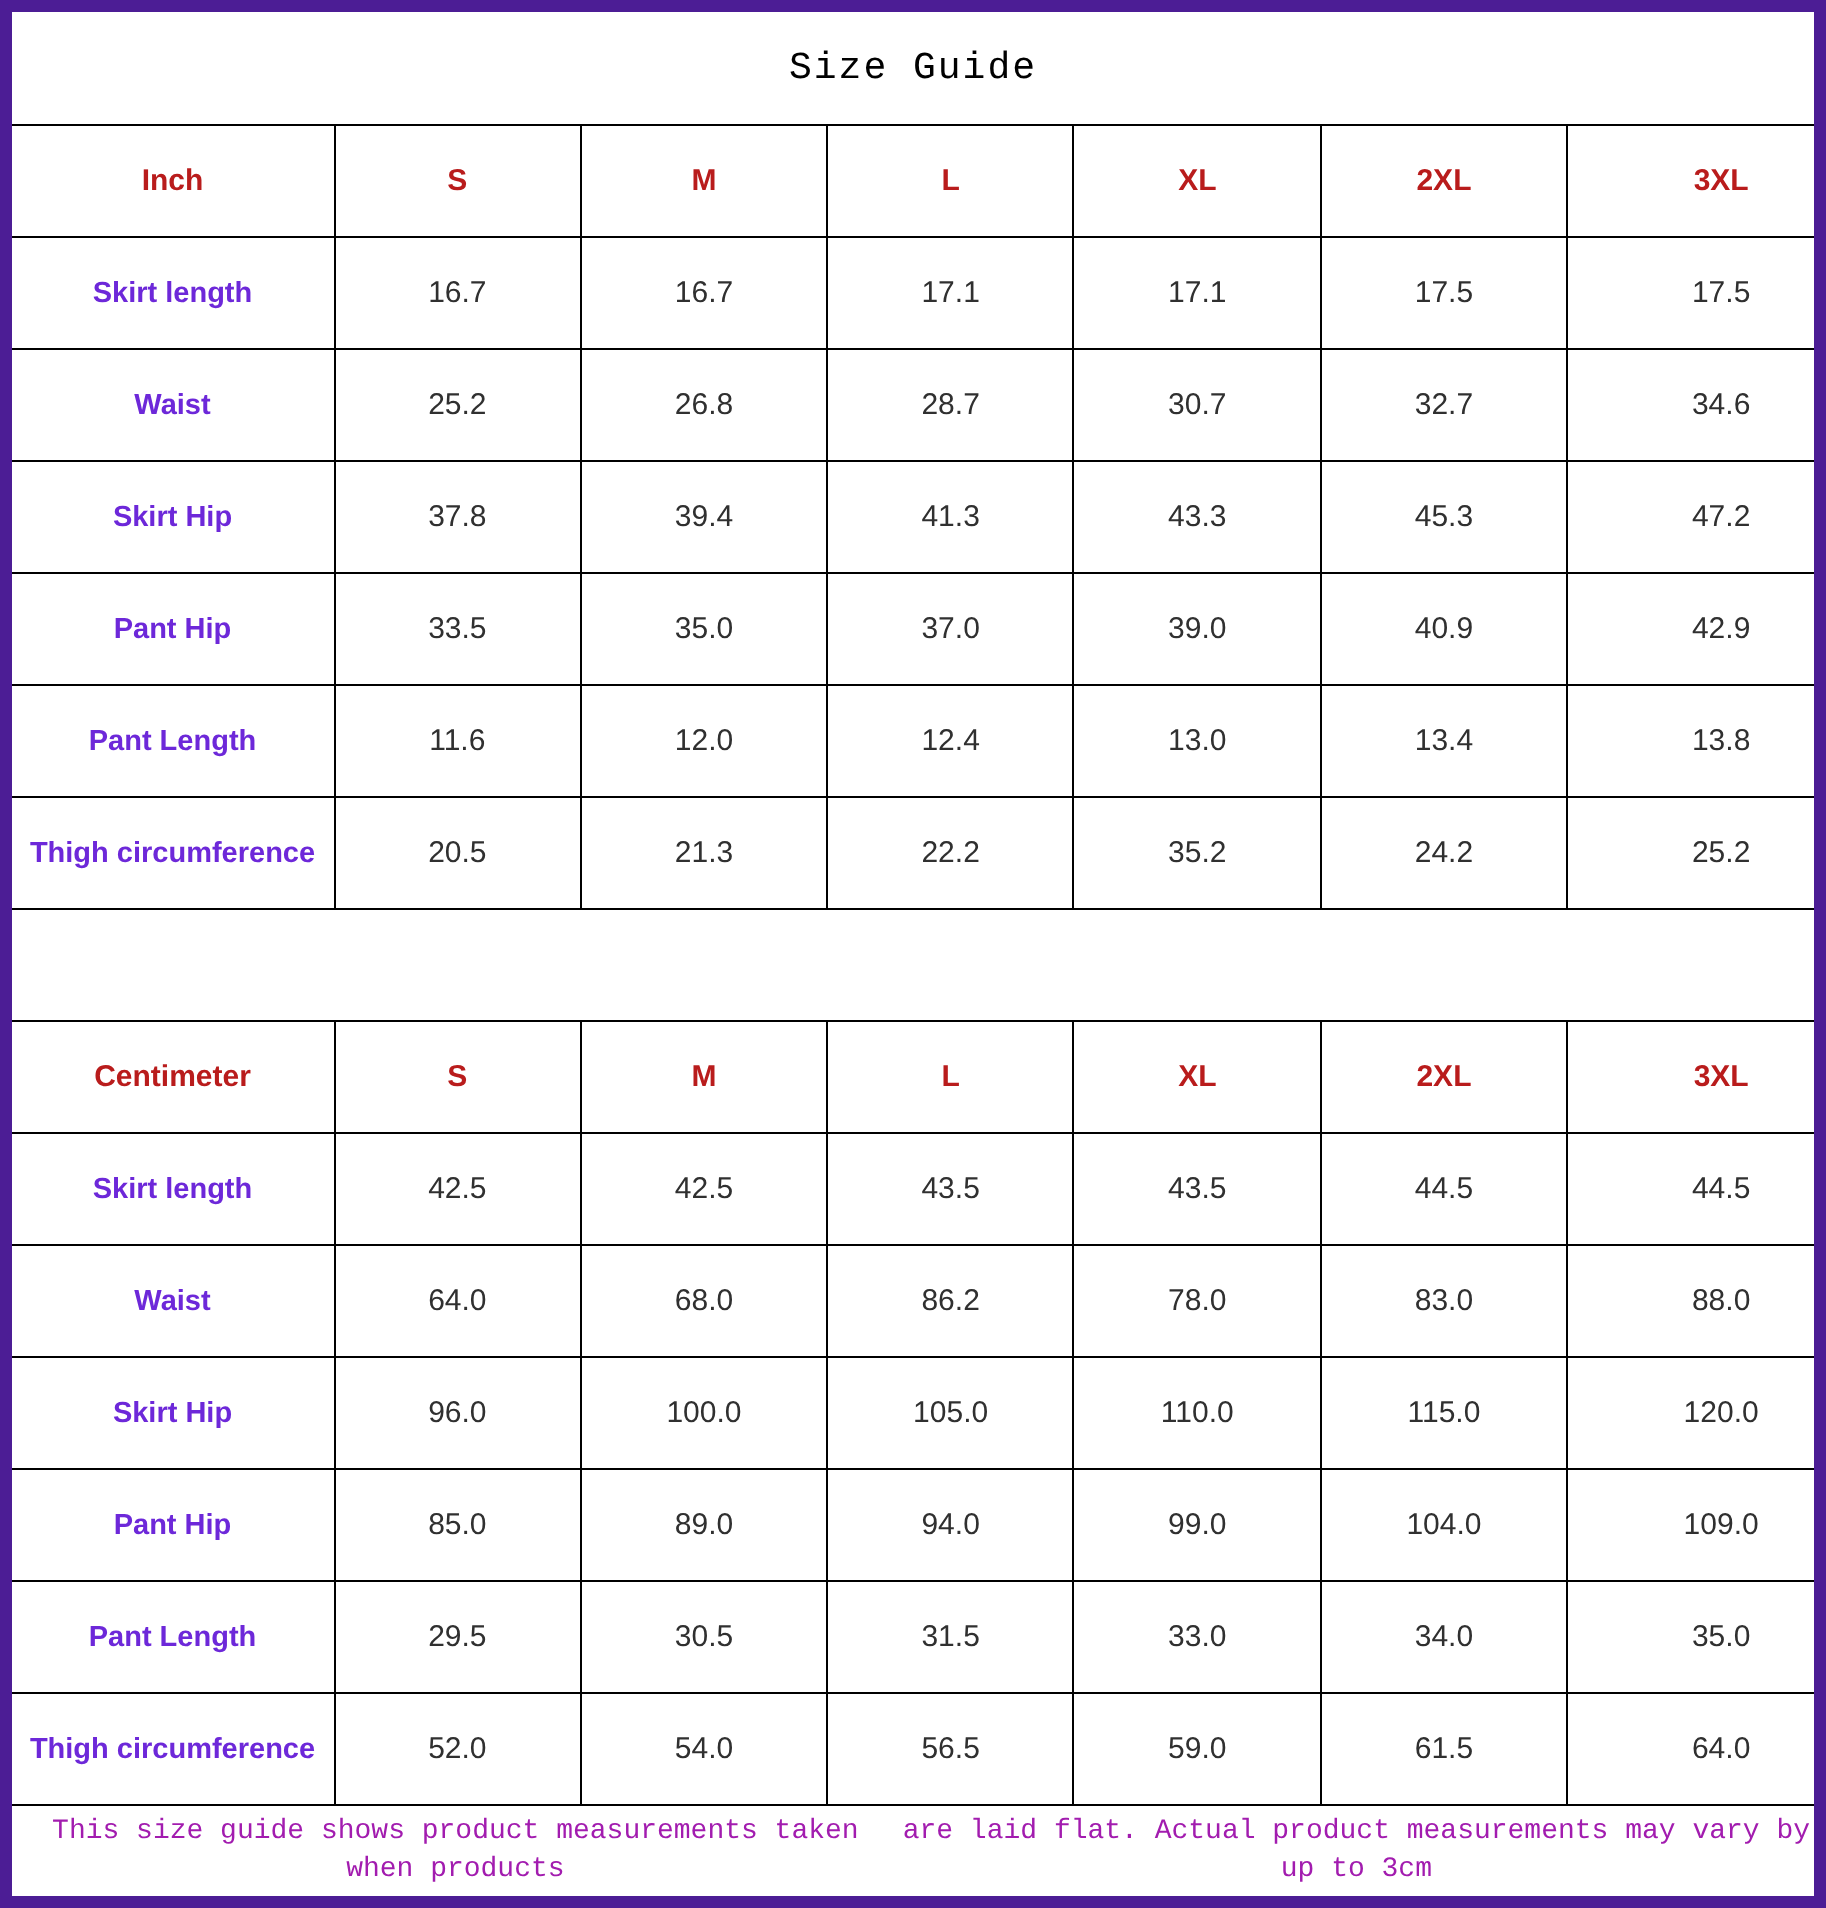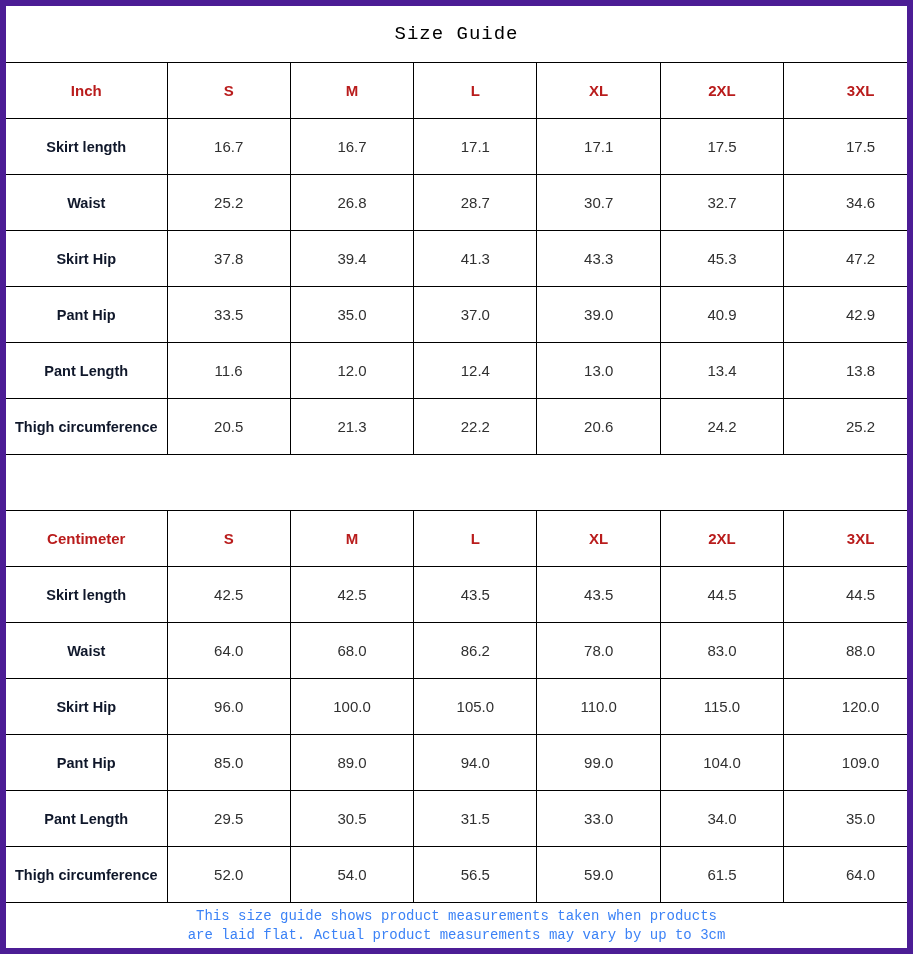--- a/index.html
+++ b/index.html
@@ -18,28 +18,28 @@
   table.size-table { width: 100%; border-collapse: collapse; table-layout: fixed; }
   .size-table td {
     border: 1px solid #000; height: 55px; padding: 0 2px;
     text-align: center; vertical-align: middle; overflow: hidden;
   }
   .size-table td:first-child { border-left: none; }
   .size-table td:last-child { border-right: none; padding-left: 32px; }
   .size-table tr:first-child td { border-top: none; }
   col.label-col { width: 161px; }
   .hdr { font-weight: bold; font-size: 15px; color: #b91c1c; }
-  .lbl { font-weight: bold; font-size: 14.5px; color: #0f172a; white-space: nowrap; }
+  .lbl { font-weight: bold; font-size: 14.5px; color: #6d28d9; white-space: nowrap; }
   .val { font-size: 15px; color: #303030; }
   .gap-row { height: 55px; flex: 0 0 55px; border-bottom: 1px solid #000; }
   .footer {
     flex: 1 1 auto;
-    display: flex; flex-direction: column; align-items: center; justify-content: center;
+    display: flex; flex-direction: row; align-items: center; justify-content: center;
     font-family: "Liberation Mono", "DejaVu Sans Mono", monospace;
-    font-size: 14px; line-height: 19px; color: #3b82f6; text-align: center;
+    font-size: 14px; line-height: 19px; color: #a21caf; text-align: center;
   }
 </style>
 </head>
 <body>
 
 <div class="page">
 
   <div class="title-row">
     <span>Size Guide</span>
   </div>
@@ -107,21 +107,21 @@
         <td class="val">12.4</td>
         <td class="val">13.0</td>
         <td class="val">13.4</td>
         <td class="val">13.8</td>
       </tr>
       <tr>
         <td class="lbl">Thigh circumference</td>
         <td class="val">20.5</td>
         <td class="val">21.3</td>
         <td class="val">22.2</td>
-        <td class="val">20.6</td>
+        <td class="val">35.2</td>
         <td class="val">24.2</td>
         <td class="val">25.2</td>
       </tr>
     </tbody>
   </table>
 
   <div class="gap-row"></div>
 
   <table class="size-table">
     <colgroup>

